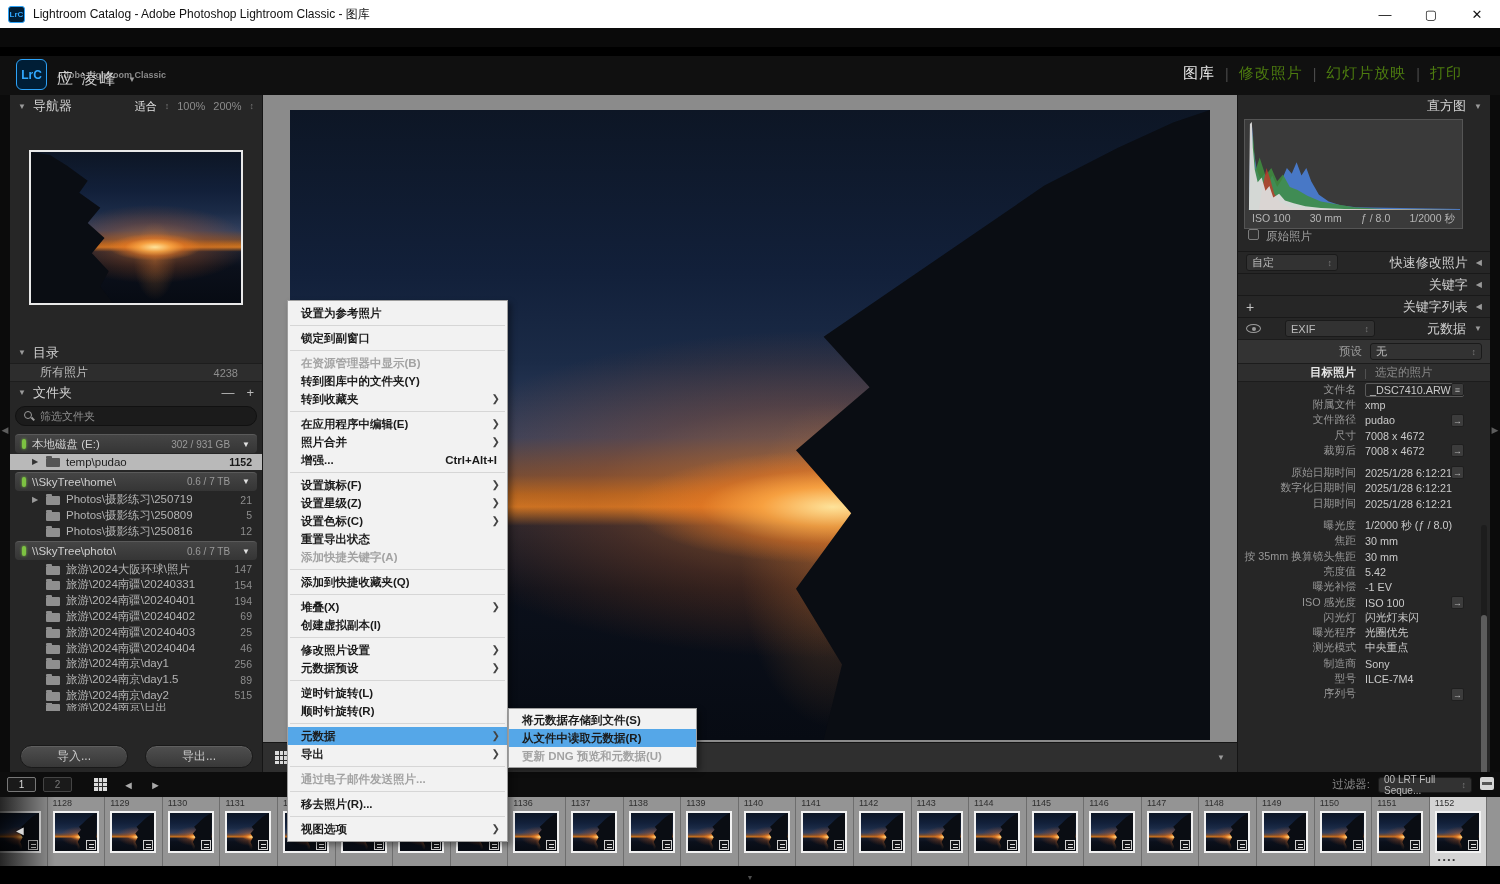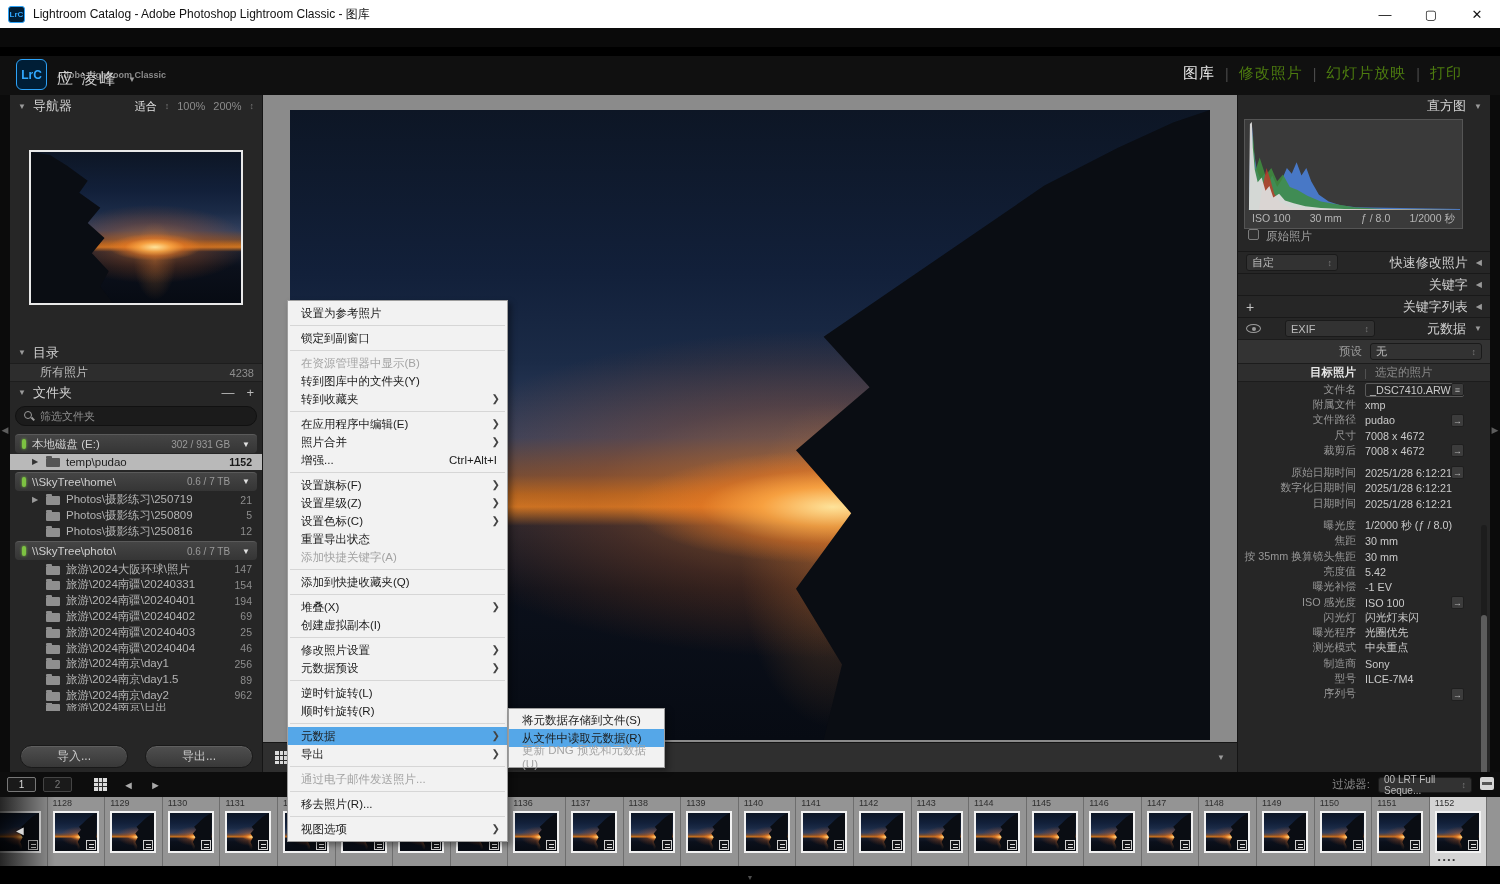--- a/index.html
+++ b/index.html
@@ -54,21 +54,21 @@
       radial-gradient(ellipse 10% 26% at 59% 72%, rgba(255,150,60,0.30), rgba(255,150,60,0) 100%),
       linear-gradient(to bottom, #0d1625 0%, #12203a 26%, #1b2b47 40%, #32405e 52%, #6c4b38 58%, #b2661f 61%, #cf7722 63%, #161d2c 66%, #0b101b 76%, #070b13 100%);
   }
   .cliff-right { position:absolute; inset:0; background:#0a0d13;
     clip-path:polygon(100% 0%,100% 100%,58% 100%,60% 88%,55% 76%,61% 64%,55% 54%,63% 44%,58% 36%,68% 26%,74% 20%,82% 12%,90% 6%,96% 2%); }
   .cliff-left { position:absolute; inset:0; background:#0a0d13;
     clip-path:polygon(0 0,9% 2%,17% 9%,27% 19%,23% 27%,33% 37%,27% 47%,35% 57%,29% 67%,37% 79%,33% 89%,39% 100%,0 100%); }
 
   .section-head { display:flex; align-items:center; height:21px; padding:0 8px; color:#d2d2d2; font-size:13px; }
   .count { margin-left:auto; color:#8d8d8d; font-size:11px; }
-  #allphotos-row { display:flex; align-items:center; height:19px; padding:0 8px 0 30px; background:#2d2d2d;
+  #allphotos-row { display:flex; align-items:center; height:19px; padding:0 24px 0 30px; background:#2d2d2d;
     color:#bdbdbd; font-size:12px; border-top:1px solid #1d1d1d; border-bottom:1px solid #1d1d1d; }
   #folders-tools { margin-left:auto; display:flex; gap:12px; color:#bbb; font-size:13px; align-items:center; }
 
   #filterbox { margin:3px 5px 6px 5px; height:20px; background:#1b1b1b; border:1px solid #111; border-radius:10px;
     display:flex; align-items:center; padding:0 8px; color:#8e8e8e; font-size:11px; gap:6px; }
   .mag-icon { position:relative; width:10px; height:10px; flex:0 0 10px; }
   .mag-icon::before { content:""; position:absolute; left:0; top:0; width:6px; height:6px; border:1.5px solid #9a9a9a; border-radius:50%; }
   .mag-icon::after { content:""; position:absolute; left:6.5px; top:6.5px; width:4px; height:1.5px; background:#9a9a9a; transform:rotate(45deg); }
 
   #folderlist { overflow:hidden; height:317px; }
@@ -175,28 +175,28 @@
      background:linear-gradient(#ddd 1px, transparent 1px, transparent 3px, #ddd 3px); }
   .dots { position:absolute; left:8px; bottom:2px; color:#2f2f2f; font-size:8px; letter-spacing:2px; }
   #strip-shadeL { position:absolute; left:0; top:0; width:55px; height:69px; background:linear-gradient(90deg, rgba(0,0,0,0.75), rgba(0,0,0,0)); }
   #strip-prev { position:absolute; left:16px; top:28px; color:#d8d8d8; font-size:10px; text-shadow:0 0 2px #000; }
   #bottombar { left:0; top:866px; width:1500px; height:18px; background:#000; text-align:center; }
   #collapse-bottom { color:#4d4d4d; font-size:7px; line-height:16px; }
 
   
   #ctxmenu { left:287px; top:300px; width:221px; background:#f2f2f2; border:1px solid #9e9e9e;
     box-shadow:3px 3px 6px rgba(0,0,0,0.4); padding:3px 0; z-index:100; }
-  .cm-item { position:relative; height:18px; display:flex; align-items:center; padding:0 10px 0 13px; font-size:11.5px; color:#1b1b1b; }
+  .cm-item { position:relative; height:18px; display:flex; align-items:center; padding:0 10px 0 13px; font-size:11.5px; color:#1b1b1b;font-weight:bold; }
   .cm-item.disabled { color:#a3a3a3; }
   .cm-item.hl { background:#55a7e8; }
   .cm-shortcut { margin-left:auto; color:#1b1b1b; }
   .cm-sub { position:absolute; right:7px; top:3px; font-size:10px; color:#444; }
   .cm-sep { height:7px; position:relative; }
   .cm-sep::after { content:""; position:absolute; left:2px; right:2px; top:3px; height:1px; background:#d6d6d6; }
-  #submenu { left:508px; top:708px; width:157px; background:#f2f2f2; border:1px solid #9e9e9e;
+  #submenu { left:508px; top:708px; width:189px; background:#f2f2f2; border:1px solid #9e9e9e;
     box-shadow:3px 3px 6px rgba(0,0,0,0.4); padding:2px 0; z-index:101; }
 </style>
 </head>
 <body>
 
 <div id="stage">
 
   <div id="titlebar" class="abs">
     <div class="lrc-badge">LrC</div>
     <div id="win-title">Lightroom Catalog - Adobe Photoshop Lightroom Classic - 图库</div>
@@ -360,21 +360,21 @@
         <div class="folder-row">
           <span class="expander"></span>
           <span class="folder-ico"></span>
           <span>旅游\2024南京\day1.5</span>
           <span class="count">89</span>
         </div>
         <div class="folder-row">
           <span class="expander"></span>
           <span class="folder-ico"></span>
           <span>旅游\2024南京\day2</span>
-          <span class="count">962</span>
+          <span class="count">515</span>
         </div>
         <div class="folder-row partial-row">
           <span class="expander"></span>
           <span class="folder-ico"></span>
           <span>旅游\2024南京\日出</span>
           <span class="count"></span>
         </div>
       </div>
     <div id="lp-buttons">
       <div class="lr-btn">导入...</div>

